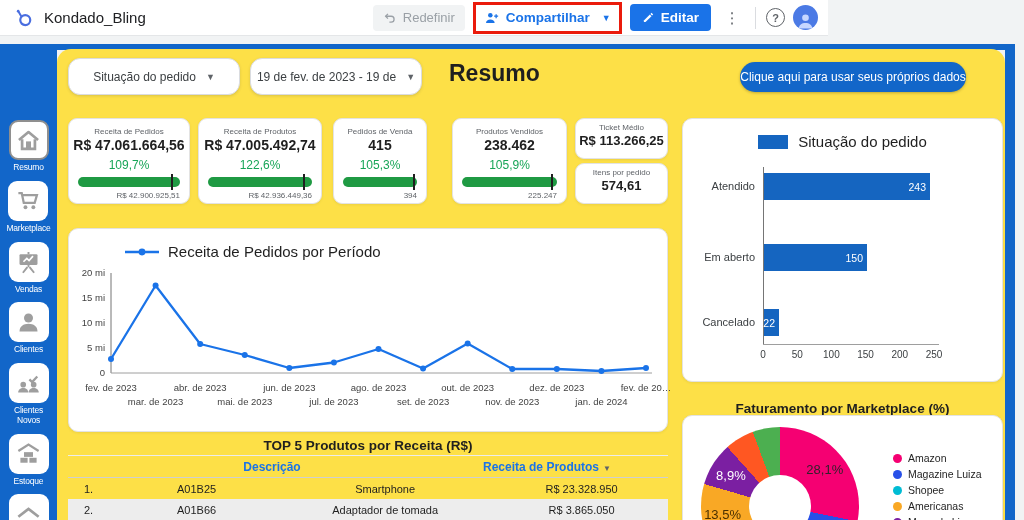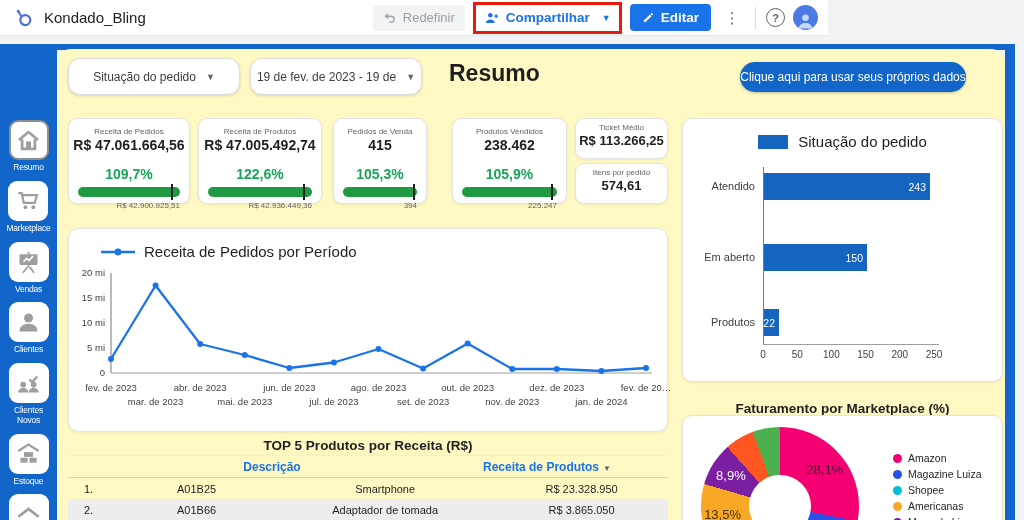--- a/index.html
+++ b/index.html
@@ -28,49 +28,49 @@
   .frame-top { position:absolute; left:0; top:44px; width:1015px; height:6px; background:#1266c9; }
   .frame-right { position:absolute; left:1005px; top:44px; width:10px; height:476px; background:#1266c9; }
   .sidebar { position:absolute; left:0; top:44px; width:57px; height:476px; background:#1266c9;
              display:flex; flex-direction:column; align-items:center; padding-top:76px; gap:8px; overflow:hidden; z-index:2; }
   .side-item { display:flex; flex-direction:column; align-items:center; gap:3px; cursor:pointer; }
   .side-box { width:40px; height:40px; background:#fff; border-radius:9px; display:flex; align-items:center; justify-content:center; color:#9e9e9e; }
   .side-box svg { width:27px; height:27px; }
   .side-item.active .side-box { border:2px solid #8f8f8f; }
   .side-label { font-size:8.5px; letter-spacing:-0.2px; color:#fff; text-align:center; line-height:1.15; max-width:54px; }
 
-  .canvas { position:absolute; left:57px; top:49px; width:948px; height:471px; background:#fef9c3;
+  .canvas { position:absolute; left:57px; top:49px; width:948px; height:471px; background:#fde047;
             border-radius:14px 14px 0 0; }
 
   
   .chip { position:absolute; top:9px; height:37px; width:172px; background:#fff; border:1px solid #dadce0; border-radius:12px;
           box-shadow:0 1px 3px rgba(60,64,67,.18); display:flex; align-items:center; justify-content:center; gap:10px;
           font-size:12px; color:#3c4043; cursor:pointer; }
   .chip .caret { font-size:9px; color:#5f6368; }
   .page-title { position:absolute; left:392px; top:11px; font-size:23px; font-weight:bold; color:#1f1f1f; }
   .cta { position:absolute; left:683px; top:13px; width:226px; height:30px; border-radius:16px; background:#1266c9; color:#fff;
          font-size:12px; display:flex; align-items:center; justify-content:center; cursor:pointer; box-shadow:0 1px 3px rgba(0,0,0,.25); }
 
   
   .kpi { position:absolute; top:69px; height:86px; background:#fff; border:1px solid #e3e3e3; border-radius:9px;
          box-shadow:0 1px 3px rgba(0,0,0,.07); padding-top:8px; text-align:center; cursor:pointer; }
   .kpi-title { font-size:8px; color:#5f6368; }
   .kpi-value { font-size:14px; font-weight:bold; color:#1f1f1f; margin-top:1px; white-space:nowrap; }
-  .kpi-delta { font-size:14px; font-weight:bold; margin-top:13px; }
+  .kpi-delta { font-size:12px; font-weight:normal; margin-top:5px; }
   .kpi-bar { position:relative; margin:5px 9px 0 9px; height:10px; border-radius:6px; }
   .kpi-tick { position:absolute; top:-3px; bottom:-3px; width:2px; background:#1f1f1f; }
   .kpi-target { font-size:8px; color:#5f6368; text-align:right; margin:4px 9px 0 0; }
   .kpi-sm { position:absolute; height:41px; background:#fff; border:1px solid #e3e3e3; border-radius:9px;
             box-shadow:0 1px 3px rgba(0,0,0,.07); padding-top:4px; text-align:center; cursor:pointer; }
   .kpi-sm .kpi-value { font-size:13px; }
 
   
   .line-card { position:absolute; left:11px; top:179px; width:600px; height:204px; background:#fff; border:1px solid #e3e3e3;
                border-radius:10px; box-shadow:0 1px 3px rgba(0,0,0,.07); }
-  .line-legend { position:absolute; left:32px; top:14px; display:flex; align-items:center; gap:9px; }
+  .line-legend { position:absolute; left:56px; top:14px; display:flex; align-items:center; gap:9px; }
   .line-legend-label { font-size:15px; color:#1f1f1f; }
   .line-svg-wrap { position:absolute; left:2px; top:38px; width:594px; height:160px; }
 
   
   .table-title, .donut-title { position:absolute; font-size:13.5px; font-weight:bold; color:#1f1f1f; text-align:center; }
   .table-title { left:11px; top:389px; width:600px; }
   .toptable { position:absolute; left:11px; top:406px; width:600px; font-size:11px; color:#1f1f1f; }
   .trow { display:flex; align-items:center; height:21px; cursor:pointer; }
   .trow.thead { height:23px; font-size:12px; font-weight:bold; color:#1a73e8; border-top:1px solid #ececec; border-bottom:1px solid #cfcfcf; cursor:default; }
   .trow.striped { background:#ededed; }
@@ -351,21 +351,21 @@
           <div class="bar-axis-y"></div>
           <div class="bar-axis-x"></div>
           <div class="bar-cat" style="top: 61px;">Atendido</div>
           <div class="bar-rect" style="top: 54px; width: 166px; background: rgb(21, 101, 192);">
             <div class="bar-val">243</div>
           </div>
           <div class="bar-cat" style="top: 132px;">Em aberto</div>
           <div class="bar-rect" style="top: 125px; width: 103px; background: rgb(21, 101, 192);">
             <div class="bar-val">150</div>
           </div>
-          <div class="bar-cat" style="top: 197px;">Produtos</div>
+          <div class="bar-cat" style="top: 197px;">Cancelado</div>
           <div class="bar-rect" style="top: 190px; width: 15px; background: rgb(21, 101, 192);">
             <div class="bar-val">22</div>
           </div>
           <div class="bar-tick" style="left: 80px;">0</div>
           <div class="bar-tick" style="left: 114.2px;">50</div>
           <div class="bar-tick" style="left: 148.4px;">100</div>
           <div class="bar-tick" style="left: 182.6px;">150</div>
           <div class="bar-tick" style="left: 216.8px;">200</div>
           <div class="bar-tick" style="left: 251px;">250</div>
         </div>

